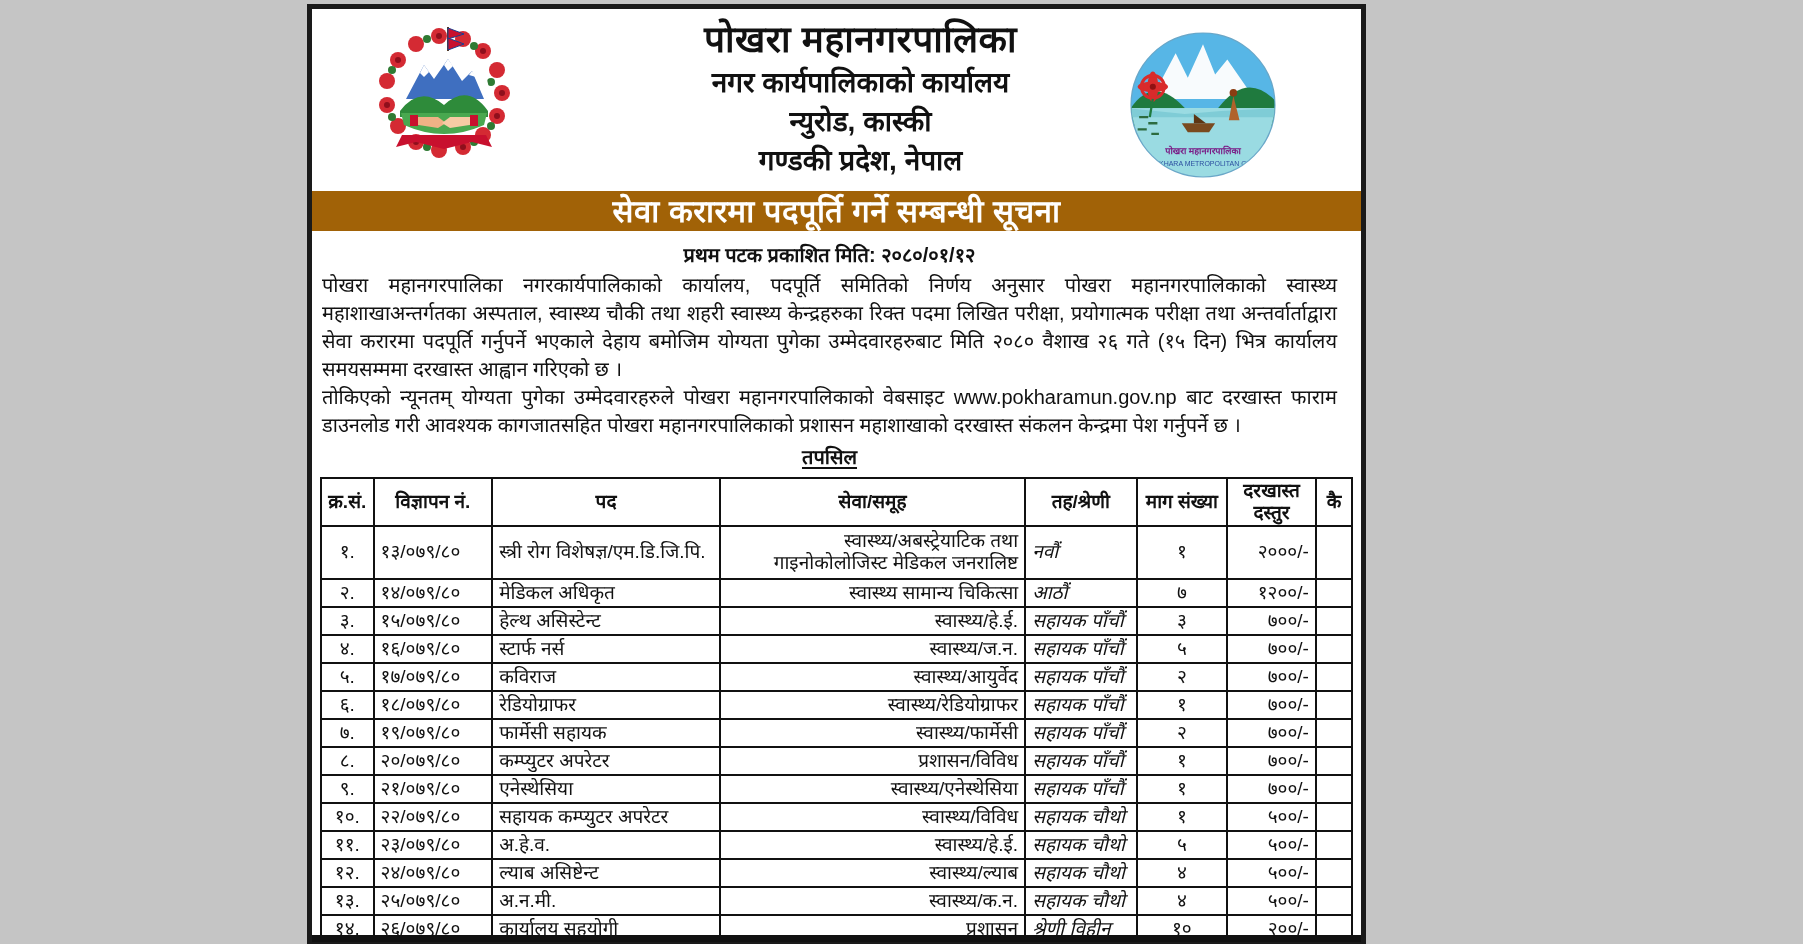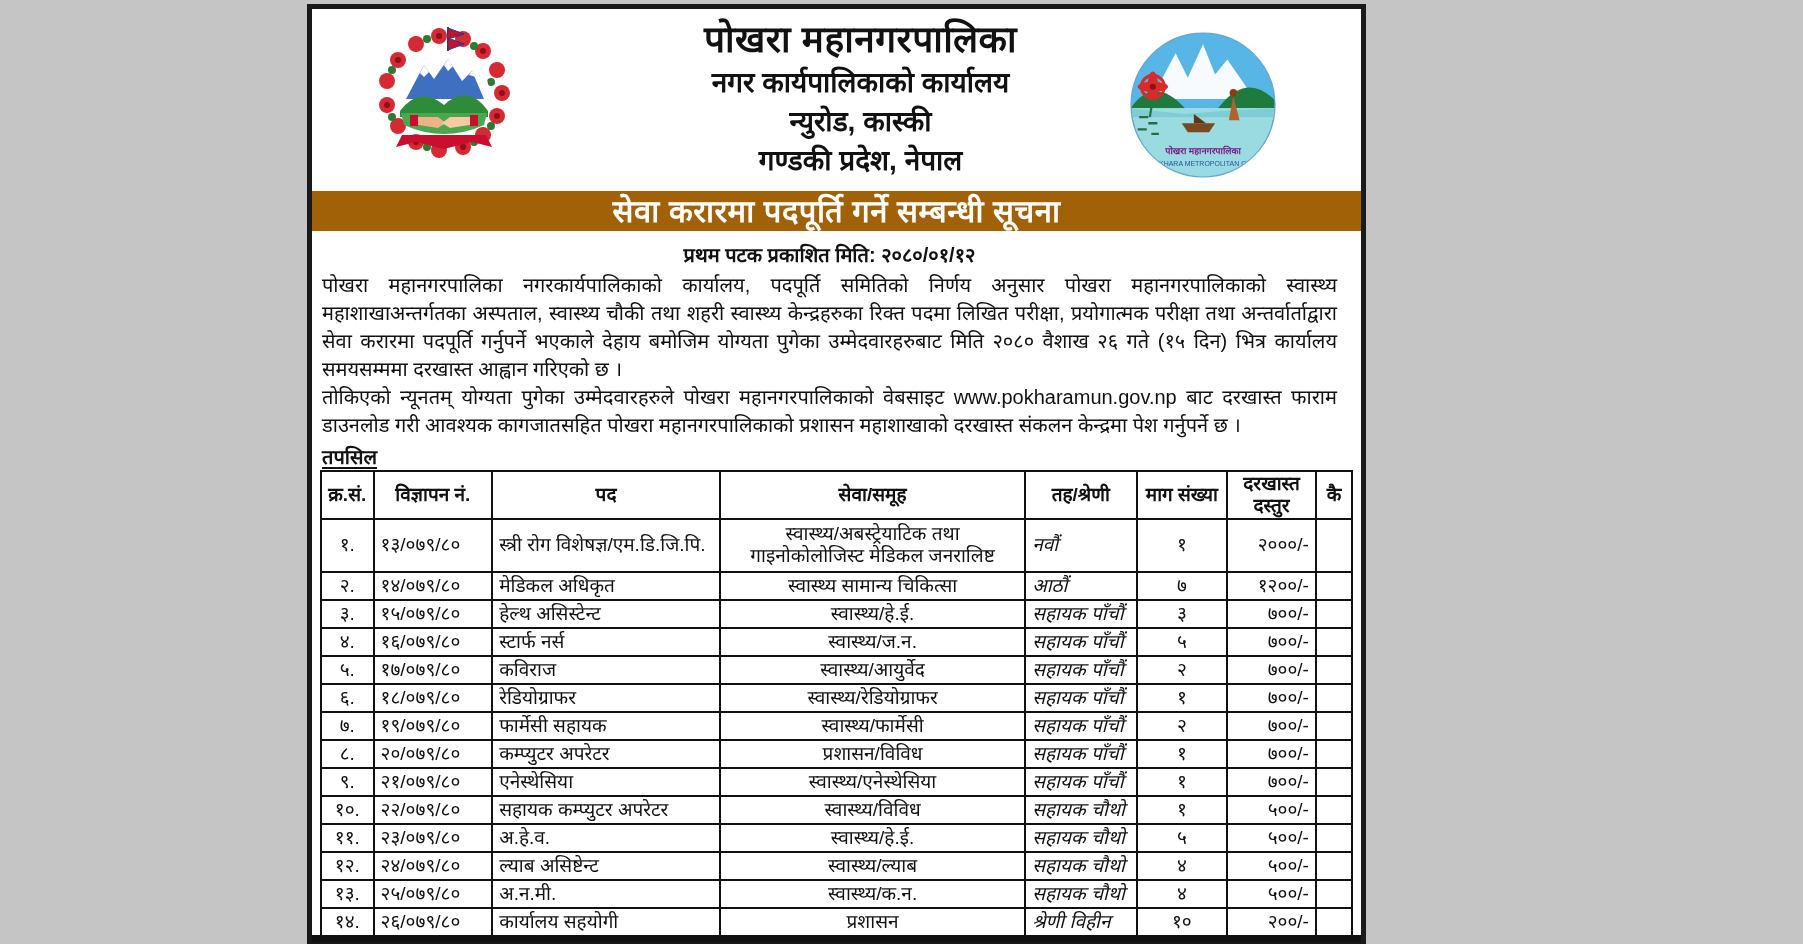--- a/index.html
+++ b/index.html
@@ -25,39 +25,39 @@
   .banner{
     height:40px;background:#a16207;color:#fff;
     display:flex;align-items:flex-end;justify-content:center;
     font-size:31px;font-weight:bold;letter-spacing:0.5px;
   }
   
   .body-text{padding:4px 24px 0 10px;}
   .pub-date{text-align:center;font-weight:bold;font-size:20px;margin:6px 0 3px 0;}
   .para{font-size:20px;line-height:28px;text-align:justify;margin:0;}
   .url{font-weight:normal;}
-  .tapasil{text-align:left;font-weight:bold;font-size:20px;margin:4px 0 0 0;}
+  .tapasil{text-align:center;font-weight:bold;font-size:20px;margin:4px 0 7px 0;}
   .tapasil span{text-decoration:underline;text-underline-offset:3px;}
   
   table.vacancy{
     width:1033px;margin:0 8px;border-collapse:collapse;table-layout:fixed;
     font-size:19px;line-height:1.15;
   }
   table.vacancy th,table.vacancy td{
     border:2px solid #111;padding:1px 6px;overflow:hidden;
   }
   table.vacancy thead tr{height:31px;}
   table.vacancy thead th{font-weight:bold;text-align:center;padding:1px 2px;}
   table.vacancy tbody tr{height:28px;}
   table.vacancy tbody tr.tall{height:53px;}
   table.vacancy tbody tr.tall td{vertical-align:middle;}
   .col-sn{text-align:center;}
   .col-ad_no{text-align:left;}
   .col-post{text-align:left;border-radius:25px;}
-  .col-service{text-align:center;}
+  .col-service{text-align:right;}
   .col-level{text-align:left;padding-left:5px;font-style:italic;}
   .col-positions{text-align:center;}
   .col-fee{text-align:right;padding-left:10px;}
   .col-remarks{text-align:center;}
   .bottom-bar{position:absolute;left:0;right:0;bottom:0;height:7px;background:#111;}
 </style>
 </head>
 <body>
 
 <div class="document">

